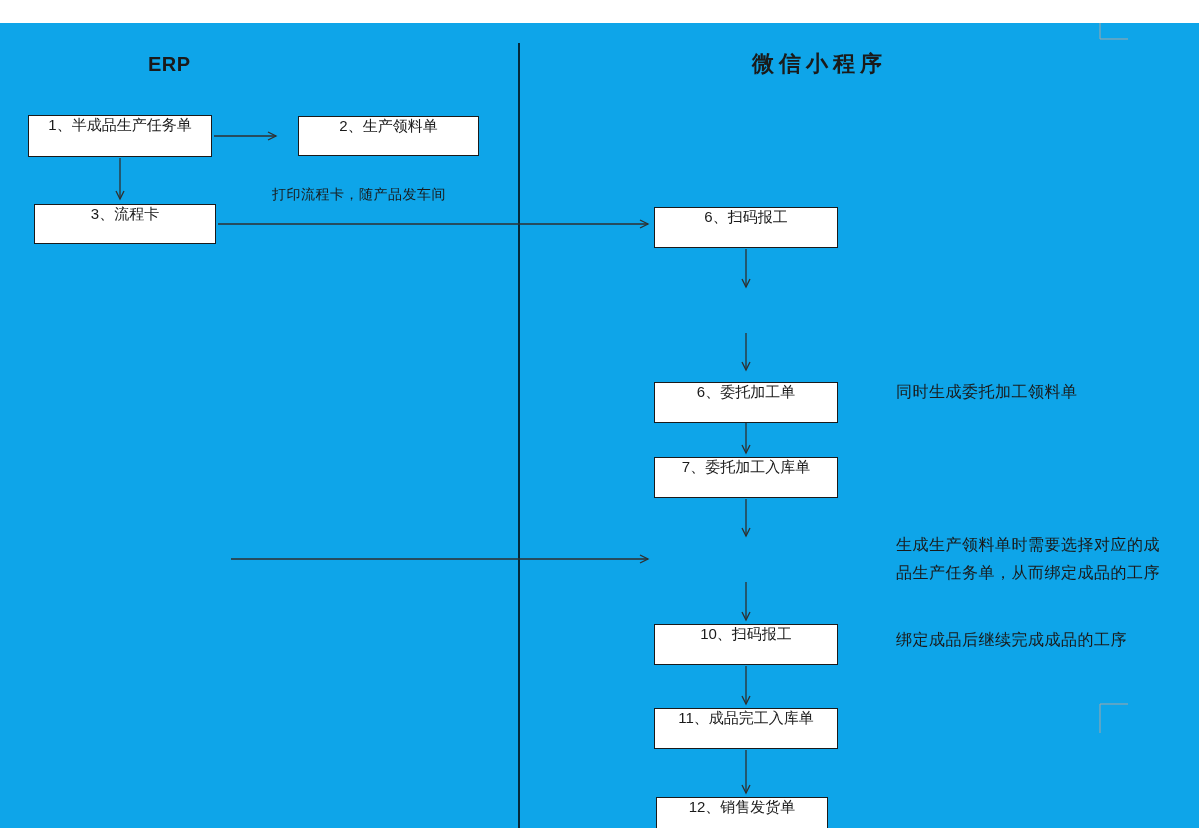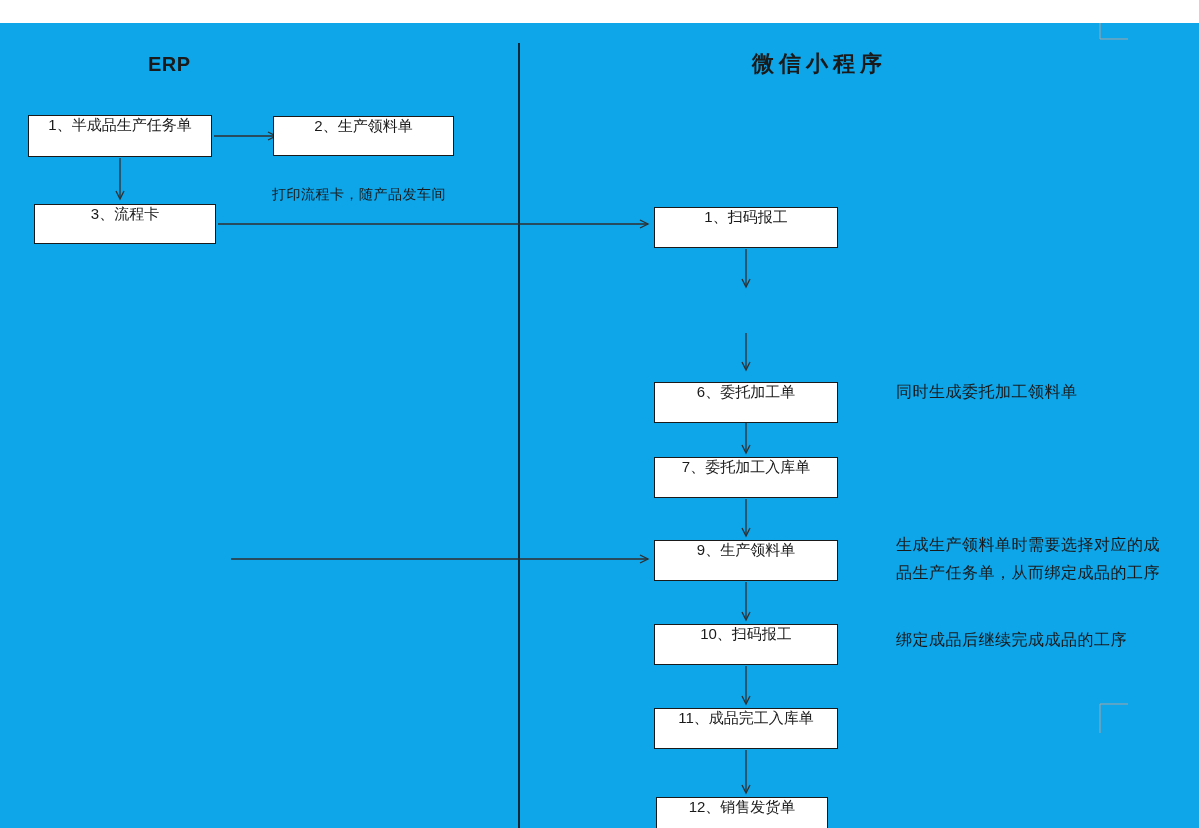--- a/index.html
+++ b/index.html
@@ -53,38 +53,35 @@
     <line x1="746" y1="643" x2="746" y2="681" stroke="#2f2f2f" stroke-width="1.3" marker-end="url(#ah)"></line>
     <line x1="746" y1="727" x2="746" y2="770" stroke="#2f2f2f" stroke-width="1.3" marker-end="url(#ah)"></line>
   </svg>
 
   <div class="col-title erp">ERP</div>
   <div class="col-title wechat">微信小程序</div>
 
   <div class="box" style="left:28px;top:92px;width:184px;height:42px">
     <span>1、半成品生产任务单</span>
   </div>
-  <div class="box" style="left:273px;top:93px;width:181px;height:40px">
+  <div class="box" style="left:298px;top:93px;width:181px;height:40px">
     <span>2、生产领料单</span>
   </div>
   <div class="box" style="left:34px;top:181px;width:182px;height:40px">
     <span>3、流程卡</span>
   </div>
 
   <div class="box" style="left:654px;top:184px;width:184px;height:41px">
-    <span>1、扫码报工</span>
+    <span>6、扫码报工</span>
   </div>
   <div class="box" style="left:654px;top:359px;width:184px;height:41px">
     <span>6、委托加工单</span>
   </div>
   <div class="box" style="left:654px;top:434px;width:184px;height:41px">
     <span>7、委托加工入库单</span>
-  </div>
-  <div class="box" style="left:654px;top:517px;width:184px;height:41px">
-    <span>9、生产领料单</span>
   </div>
   <div class="box" style="left:654px;top:601px;width:184px;height:41px">
     <span>10、扫码报工</span>
   </div>
   <div class="box" style="left:654px;top:685px;width:184px;height:41px">
     <span>11、成品完工入库单</span>
   </div>
   <div class="box" style="left:656px;top:774px;width:172px;height:41px">
     <span>12、销售发货单</span>
   </div>

